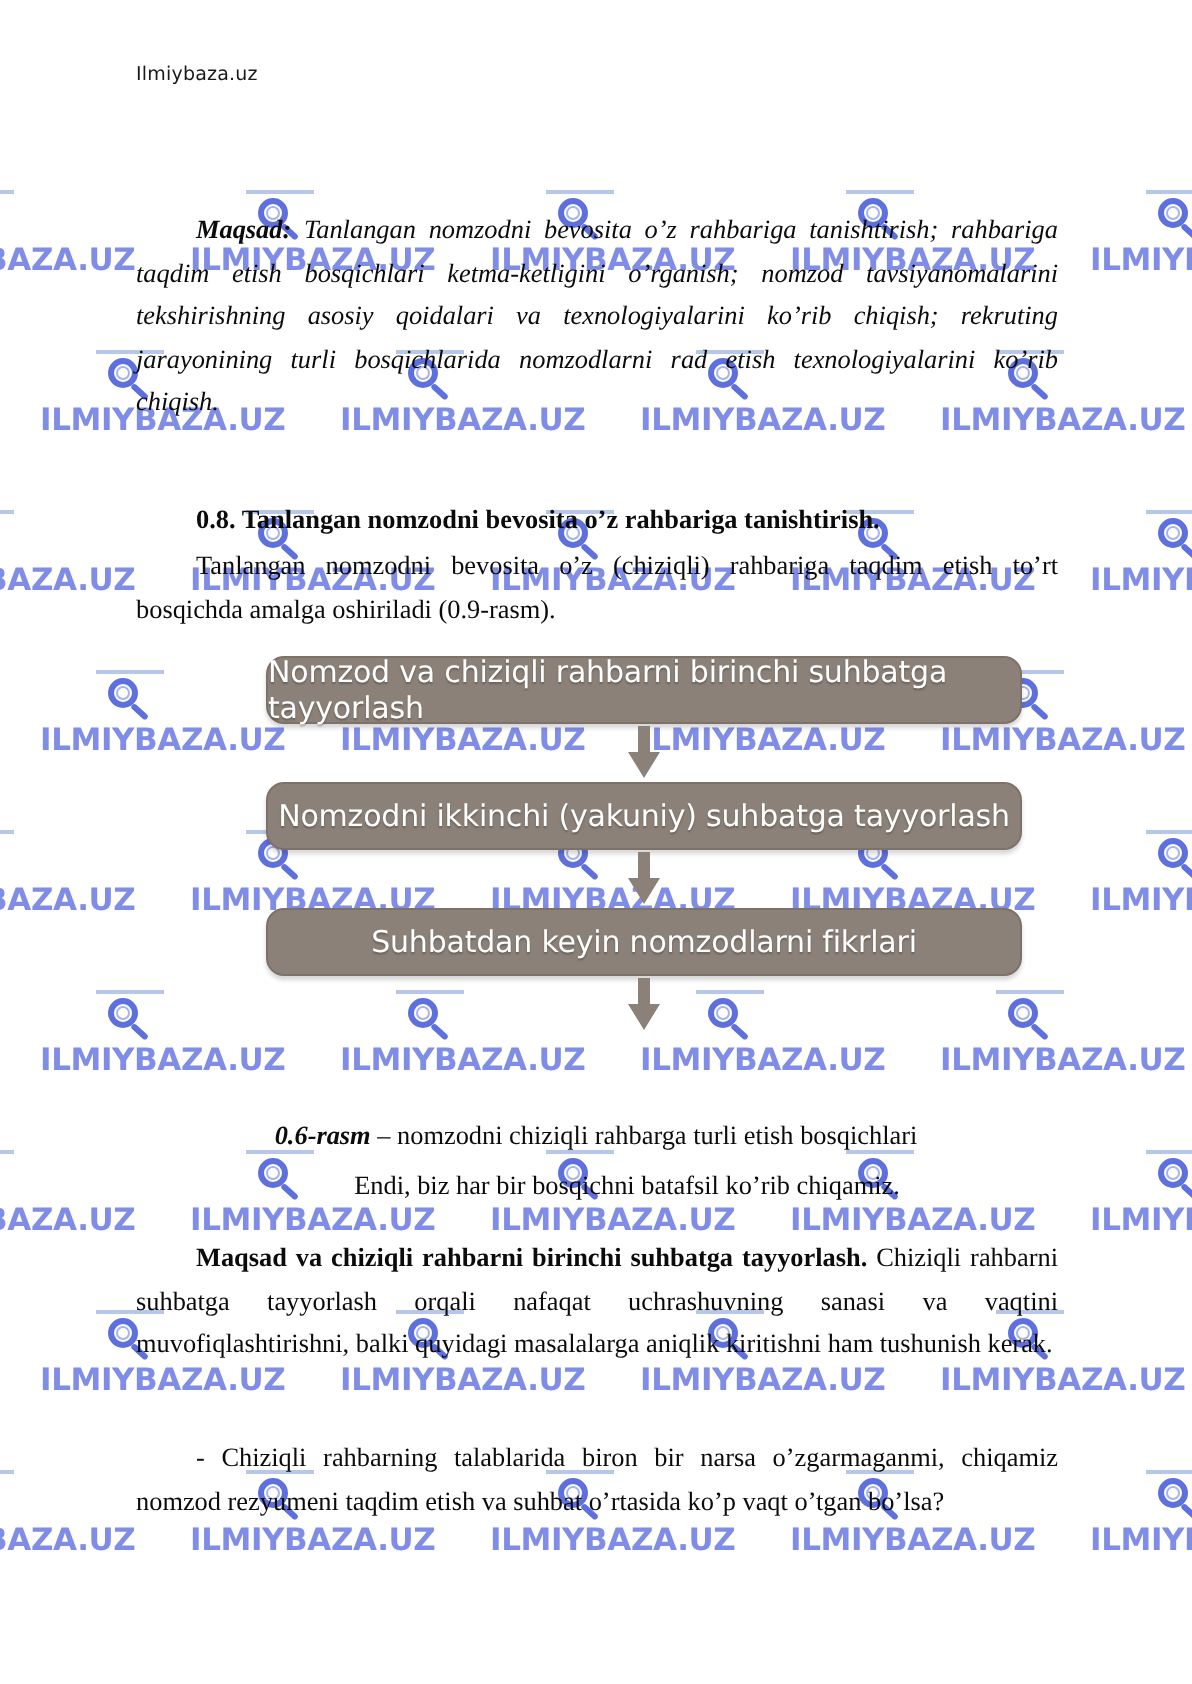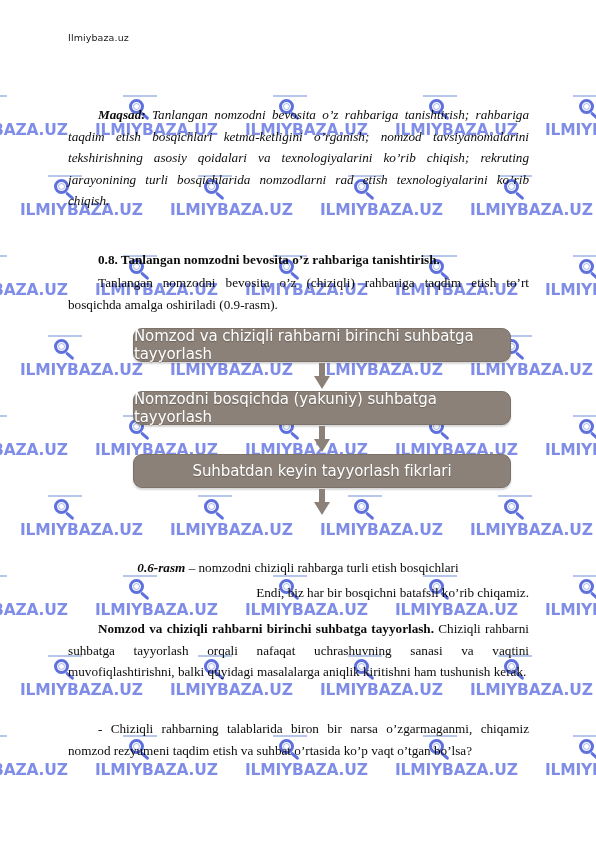--- a/index.html
+++ b/index.html
@@ -537,41 +537,41 @@
       <div class="flow-box">
         <span>Nomzod va chiziqli rahbarni birinchi suhbatga tayyorlash</span>
       </div>
       <div class="flow-arrow">
         <svg width="26" height="27" viewBox="0 0 26 27" aria-hidden="true">
           <path d="M10 0 h6 v13 h5 L13 26 L5 13 h5 z" fill="#8b8178"></path>
         </svg>
       </div>
 
       <div class="flow-box">
-        <span>Nomzodni bosqichda (yakuniy) suhbatga tayyorlash</span>
+        <span>Nomzodni ikkinchi (yakuniy) suhbatga tayyorlash</span>
       </div>
       <div class="flow-arrow">
         <svg width="26" height="27" viewBox="0 0 26 27" aria-hidden="true">
           <path d="M10 0 h6 v13 h5 L13 26 L5 13 h5 z" fill="#8b8178"></path>
         </svg>
       </div>
 
       <div class="flow-box">
-        <span>Suhbatdan keyin tayyorlash fikrlari</span>
+        <span>Suhbatdan keyin nomzodlarni fikrlari</span>
       </div>
       <div class="flow-arrow">
         <svg width="26" height="27" viewBox="0 0 26 27" aria-hidden="true">
           <path d="M10 0 h6 v13 h5 L13 26 L5 13 h5 z" fill="#8b8178"></path>
         </svg>
       </div>
 
     </div>
 
     <div class="caption"><i>0.6-rasm</i><span> – nomzodni chiziqli rahbarga turli etish bosqichlari</span></div>
 
-    <div class="txt indent" style="left:68px; top:582px; width:461px; text-align:right;">Endi, biz har bir bosqichni batafsil ko’rib chiqamiz.</div>
-
-    <div class="txt indent" style="left:68px; top:618px; width:461px;"><span class="bold">Nomzod va chiziqli rahbarni birinchi suhbatga tayyorlash.</span><span> Chiziqli rahbarni suhbatga tayyorlash orqali nafaqat uchrashuvning sanasi va vaqtini muvofiqlashtirishni, balki quyidagi masalalarga aniqlik kiritishni ham tushunish kerak.</span></div>
+    <div class="txt indent" style="left:68px; top:582px; width:461px; text-align:center;">Endi, biz har bir bosqichni batafsil ko’rib chiqamiz.</div>
+
+    <div class="txt indent" style="left:68px; top:618px; width:461px;"><span class="bold">Maqsad va chiziqli rahbarni birinchi suhbatga tayyorlash.</span><span> Chiziqli rahbarni suhbatga tayyorlash orqali nafaqat uchrashuvning sanasi va vaqtini muvofiqlashtirishni, balki quyidagi masalalarga aniqlik kiritishni ham tushunish kerak.</span></div>
 
     <div class="txt indent" style="left:68px; top:718px; width:461px;">- Chiziqli rahbarning talablarida biron bir narsa o’zgarmaganmi, chiqamiz nomzod rezyumeni taqdim etish va suhbat o’rtasida ko’p vaqt o’tgan bo’lsa?</div>
 
   </div>
 </div>
 
 </body></html>

